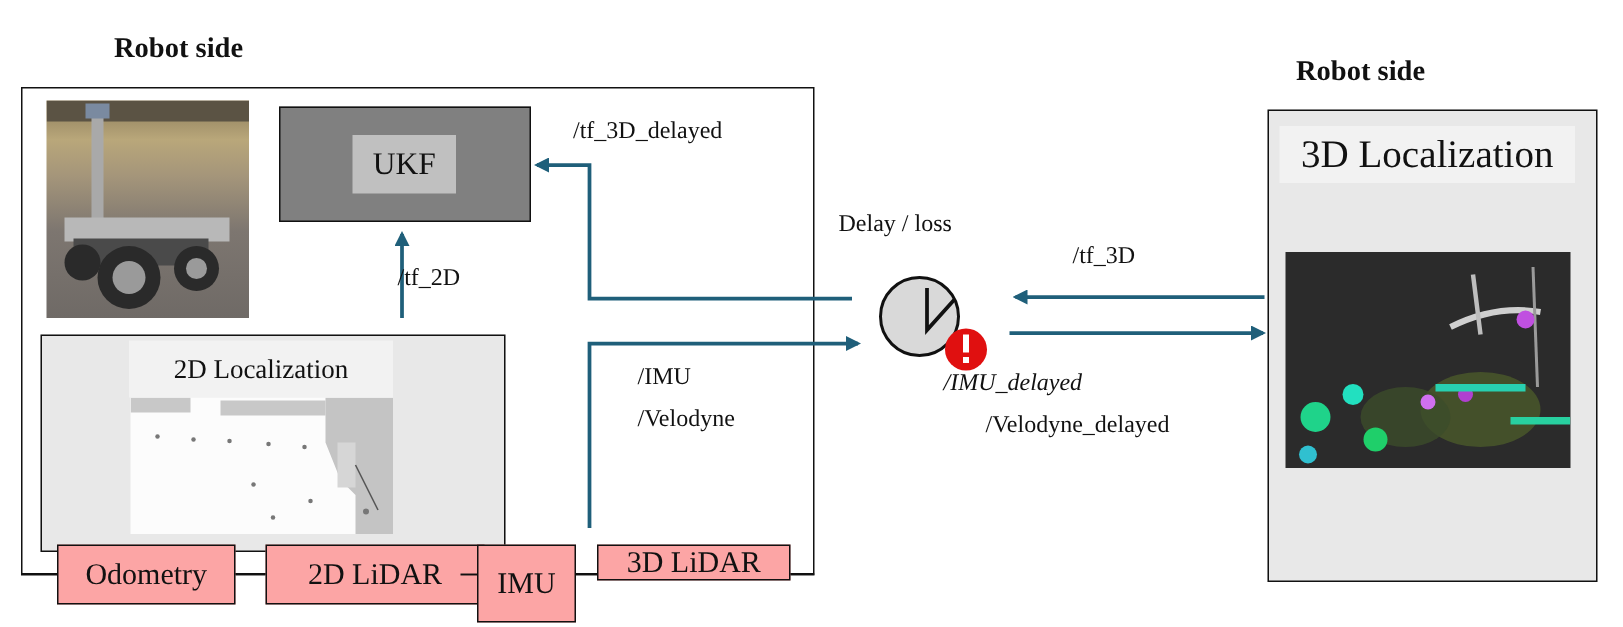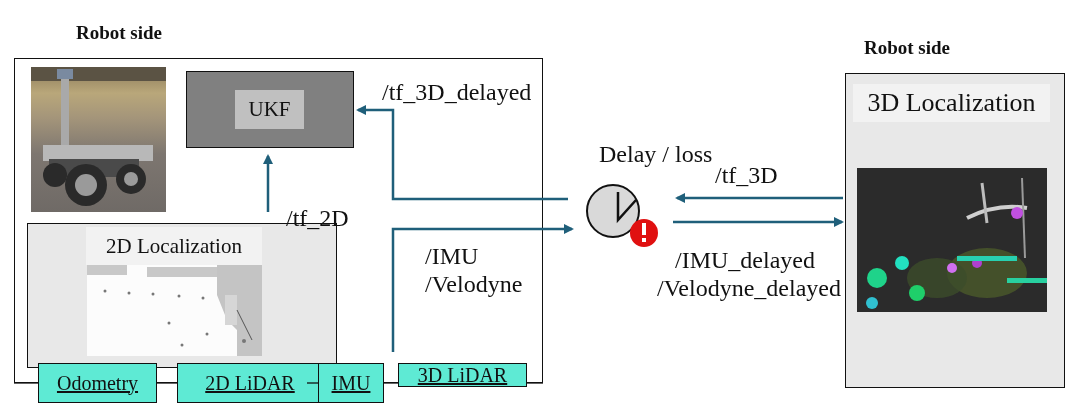--- a/index.html
+++ b/index.html
@@ -1,23 +1,23 @@
 <!DOCTYPE html>
 <html><head>
 <meta charset="utf-8">
 <style>
   html, body { margin:0; padding:0; background:#ffffff; }
   body { width:1082px; height:418px; position:relative; overflow:hidden;
          font-family:"Liberation Serif", "DejaVu Serif", serif; color:#111; }
   .abs { position:absolute; }
   .heading { font-weight:bold; font-size:19px; }
   .box { position:absolute; box-sizing:border-box; border:1.3px solid #111; }
-  .lbl { position:absolute; font-size:24px; white-space:nowrap; line-height:1; }
-  .sensor { position:absolute; box-sizing:border-box; border:1.3px solid #111; background:#5eead4;
-            display:flex; align-items:center; justify-content:center; font-size:20px;text-decoration:underline; }
+  .lbl { position:absolute; font-size:16px; white-space:nowrap; line-height:1; }
+  .sensor { position:absolute; box-sizing:border-box; border:1.3px solid #111; background:#fca5a5;
+            display:flex; align-items:center; justify-content:center; font-size:20px; }
   svg.overlay { position:absolute; left:0; top:0; }
 </style>
 </head>
 <body>
 
 <div class="abs heading" style="left:76px;top:22px;">Robot side</div>
 <div class="abs heading" style="left:864px;top:37px;">Robot side</div>
 
 <div class="box" style="left:14px;top:58px;width:529px;height:325px;"></div>
 
@@ -33,21 +33,21 @@
     <circle cx="100" cy="112" r="15" fill="#2a2a2a"></circle>
     <circle cx="100" cy="112" r="7" fill="#9a9a9a"></circle>
     <circle cx="24" cy="108" r="12" fill="#2a2a2a"></circle>
   </svg>
 </div>
 
 <div class="box" style="left:186px;top:71px;width:168px;height:77px;background:#808080;"></div>
 <div class="abs" style="left:235px;top:90px;width:69px;height:39px;background:#c0c0c0;display:flex;align-items:center;justify-content:center;font-size:21px;text-align:center;">UKF</div>
 
 <div class="box" style="left:27px;top:223px;width:310px;height:145px;background:#e8e8e8;"></div>
-<div class="abs" style="left:86px;top:227px;width:176px;height:38px;background:#f2f2f2;display:flex;align-items:center;justify-content:center;font-size:21px;">2D Localization</div>
+<div class="abs" style="left:86px;top:227px;width:176px;height:38px;background:#f2f2f2;display:flex;align-items:center;justify-content:center;font-size:18px;">2D Localization</div>
 <div class="abs" style="left:87px;top:265px;width:175px;height:91px;background:#fcfcfc;overflow:hidden;">
   <svg width="175" height="91">
     <rect x="0" y="0" width="40" height="10" fill="#c8c8c8"></rect>
     <rect x="60" y="2" width="70" height="10" fill="#c8c8c8"></rect>
     <polygon points="130,0 150,0 175,0 175,91 150,91 150,65 140,55 130,30" fill="#c4c4c4"></polygon>
     <polygon points="138,30 150,30 150,60 138,60" fill="#d6d6d6"></polygon>
     <g fill="#777">
       <circle cx="18" cy="26" r="1.5"></circle>
         <circle cx="42" cy="28" r="1.5"></circle>
         <circle cx="66" cy="29" r="1.5"></circle>
@@ -57,21 +57,21 @@
       <circle cx="120" cy="69" r="1.5"></circle>
         <circle cx="95" cy="80" r="1.5"></circle>
         <circle cx="157" cy="76" r="2"></circle>
     </g>
     <line x1="150" y1="45" x2="165" y2="75" stroke="#555" stroke-width="1"></line>
   </svg>
 </div>
 
 <div class="sensor" style="left:38px;top:363px;width:119px;height:40px;">Odometry</div>
 <div class="sensor" style="left:177px;top:363px;width:146px;height:40px;">2D LiDAR</div>
-<div class="sensor" style="left:318px;top:363px;width:66px;height:40px;">IMU</div>
+<div class="sensor" style="left:318px;top:363px;width:66px;height:52px;">IMU</div>
 <div class="sensor" style="left:398px;top:363px;width:129px;height:24px;">3D LiDAR</div>
 
 <div class="box" style="left:845px;top:73px;width:220px;height:315px;background:#e8e8e8;"></div>
 <div class="abs" style="left:853px;top:84px;width:197px;height:38px;background:#f2f2f2;display:flex;align-items:center;justify-content:center;font-size:26px;">3D Localization</div>
 <div class="abs" style="left:857px;top:168px;width:190px;height:144px;background:#2b2b2b;overflow:hidden;">
   <svg width="190" height="144">
     <path d="M110 50 Q140 35 170 40" stroke="#cfcfcf" stroke-width="4" fill="none"></path>
     <path d="M125 15 L130 55" stroke="#bdbdbd" stroke-width="3"></path>
     <path d="M165 10 L168 90" stroke="#9a9a9a" stroke-width="2"></path>
     <ellipse cx="130" cy="105" rx="40" ry="25" fill="#4b5a2a" opacity="0.8"></ellipse>
@@ -116,19 +116,19 @@
     <polyline points="618,192 618,220 636,200" fill="none" stroke="#111" stroke-width="2.5"></polyline>
   </g>
   <g>
     <circle cx="644" cy="233" r="14" fill="#e01010"></circle>
     <rect x="642" y="223" width="4" height="12" fill="#fff"></rect>
     <rect x="642" y="238" width="4" height="4" fill="#fff"></rect>
   </g>
 </svg>
 
 <div class="lbl" style="left:382px;top:80px;">/tf_3D_delayed</div>
-<div class="lbl" style="left:286px;top:178px;margin-top:28px;">/tf_2D</div>
+<div class="lbl" style="left:265px;top:178px;">/tf_2D</div>
 <div class="lbl" style="left:425px;top:244px;">/IMU</div>
 <div class="lbl" style="left:425px;top:272px;">/Velodyne</div>
-<div class="lbl" style="left:559px;top:142px;margin-left:40px;">Delay / loss</div>
+<div class="lbl" style="left:559px;top:142px;">Delay / loss</div>
 <div class="lbl" style="left:715px;top:163px;">/tf_3D</div>
-<div class="lbl" style="left:675px;top:248px;">/IMU_delayed</div>
+<div class="lbl" style="left:629px;top:248px;font-style:italic;">/IMU_delayed</div>
 <div class="lbl" style="left:657px;top:276px;">/Velodyne_delayed</div>
 
 </body></html>

